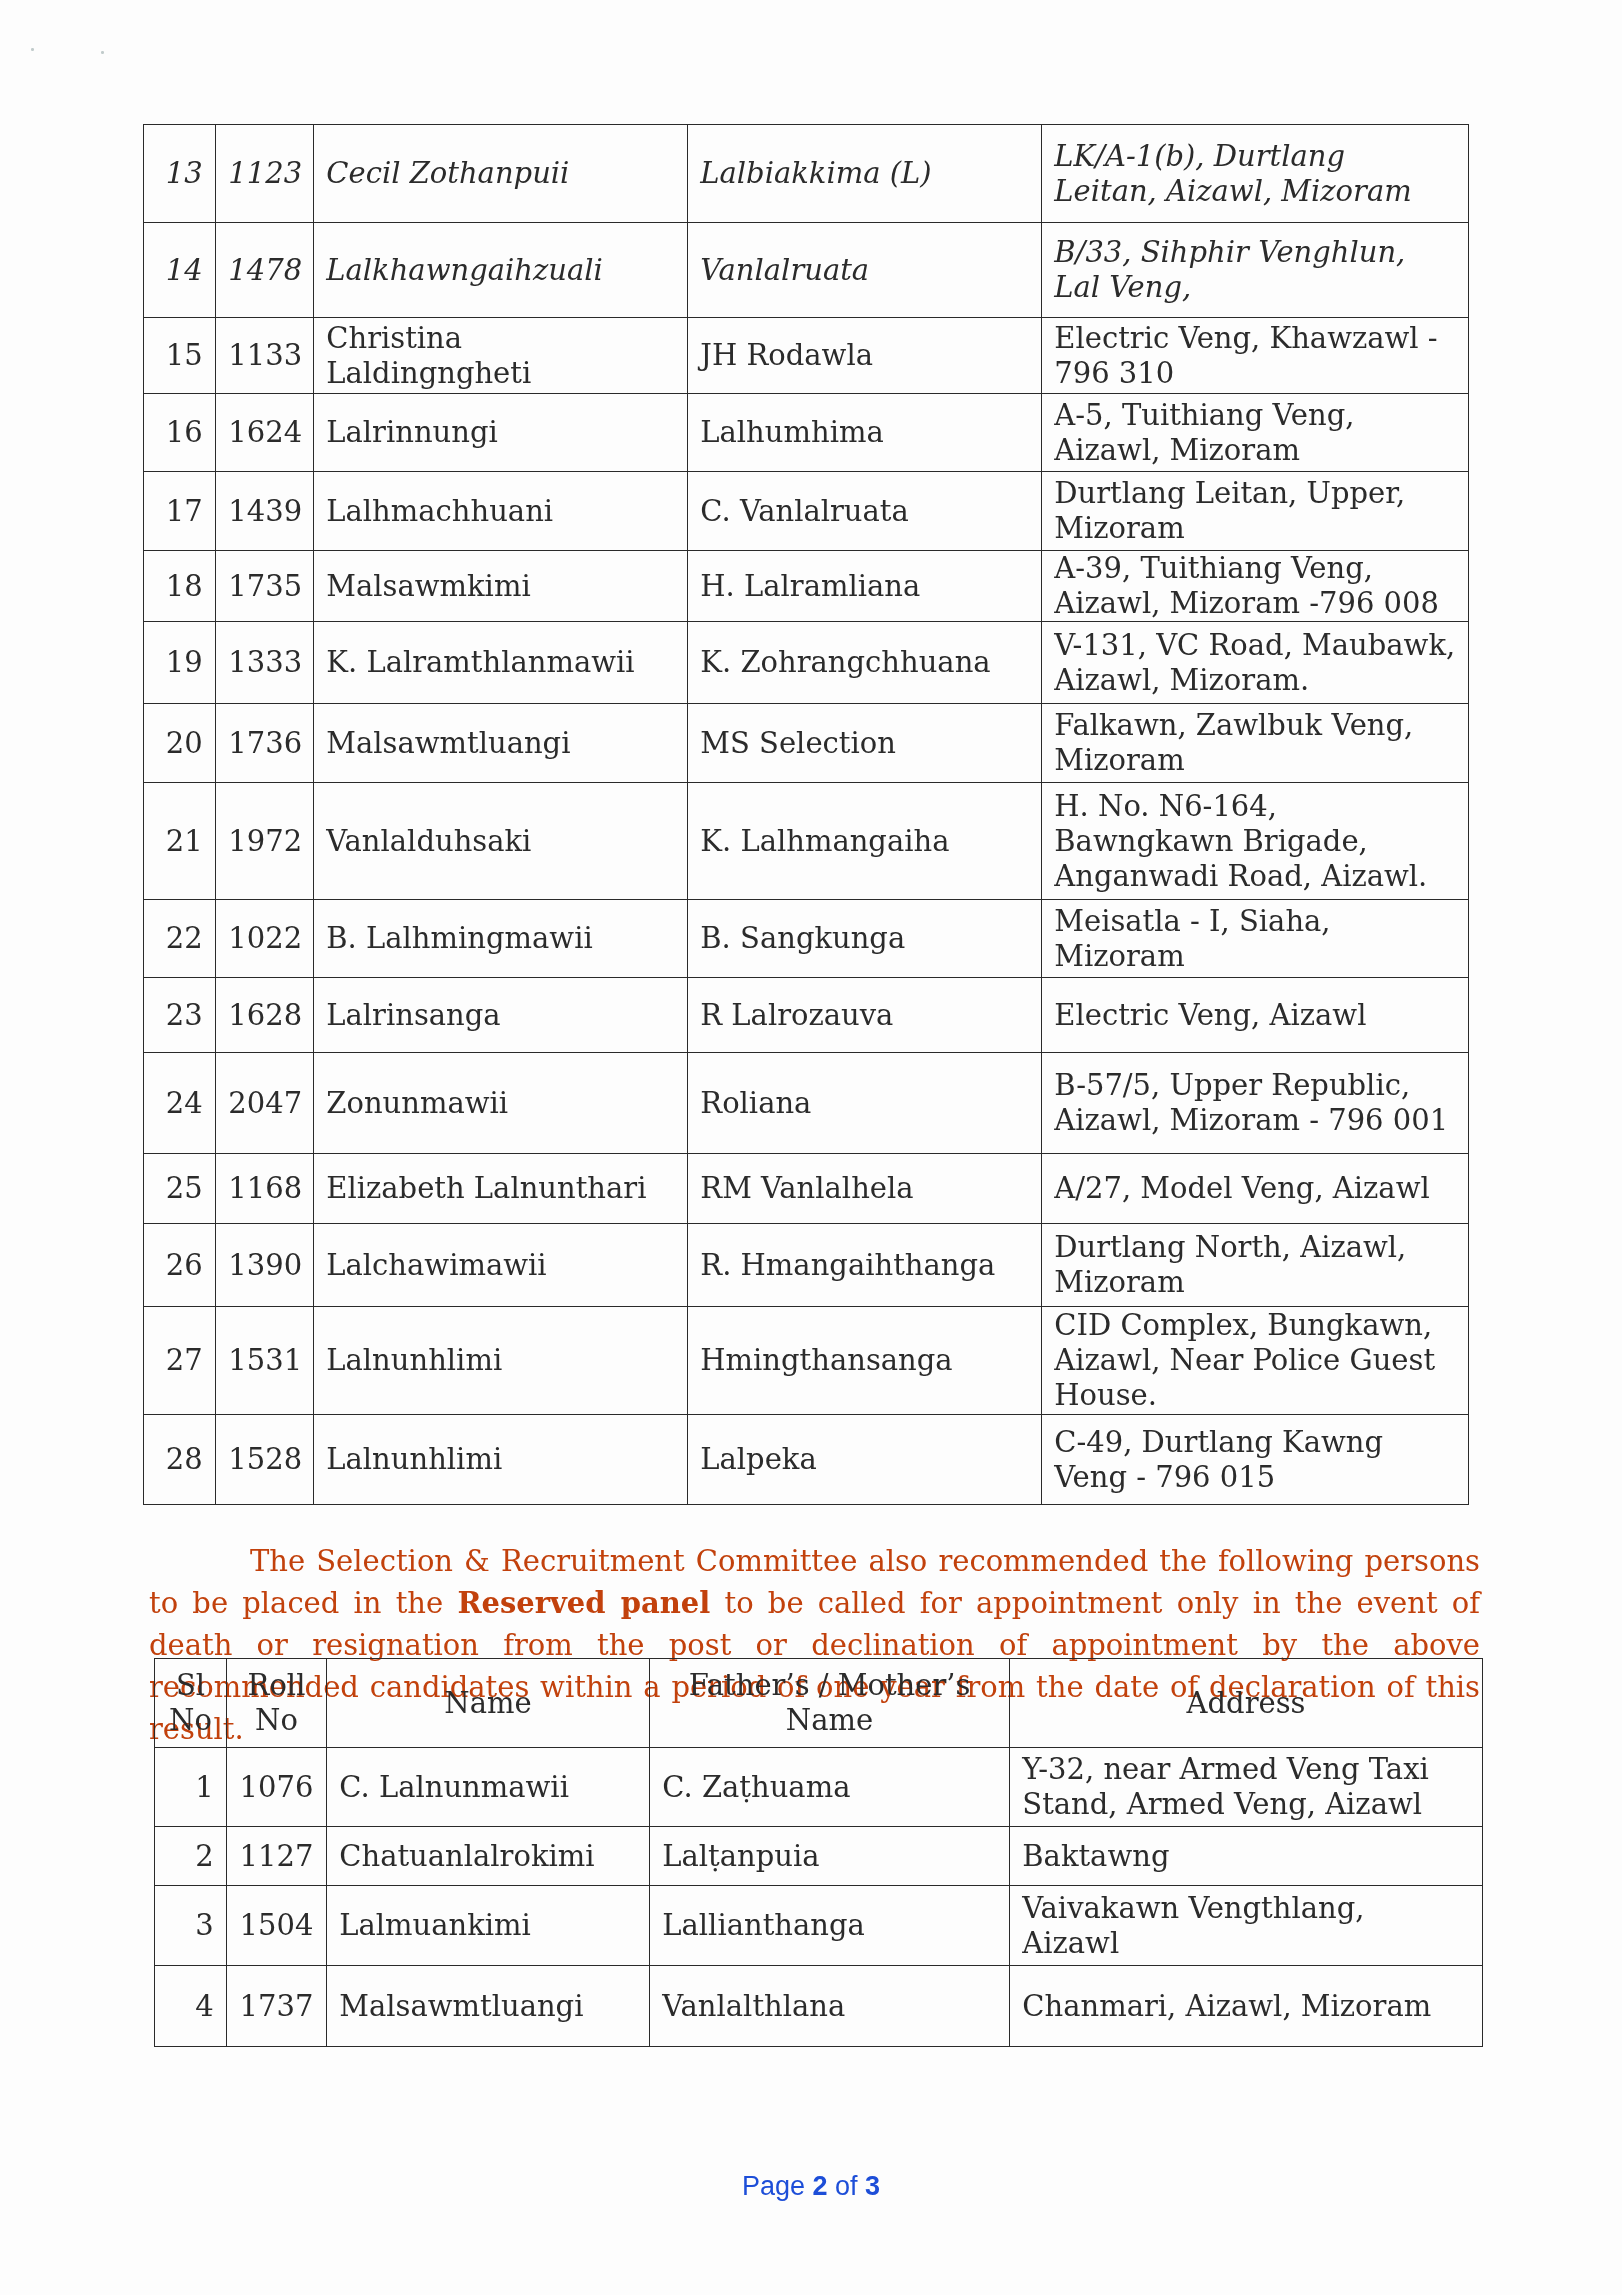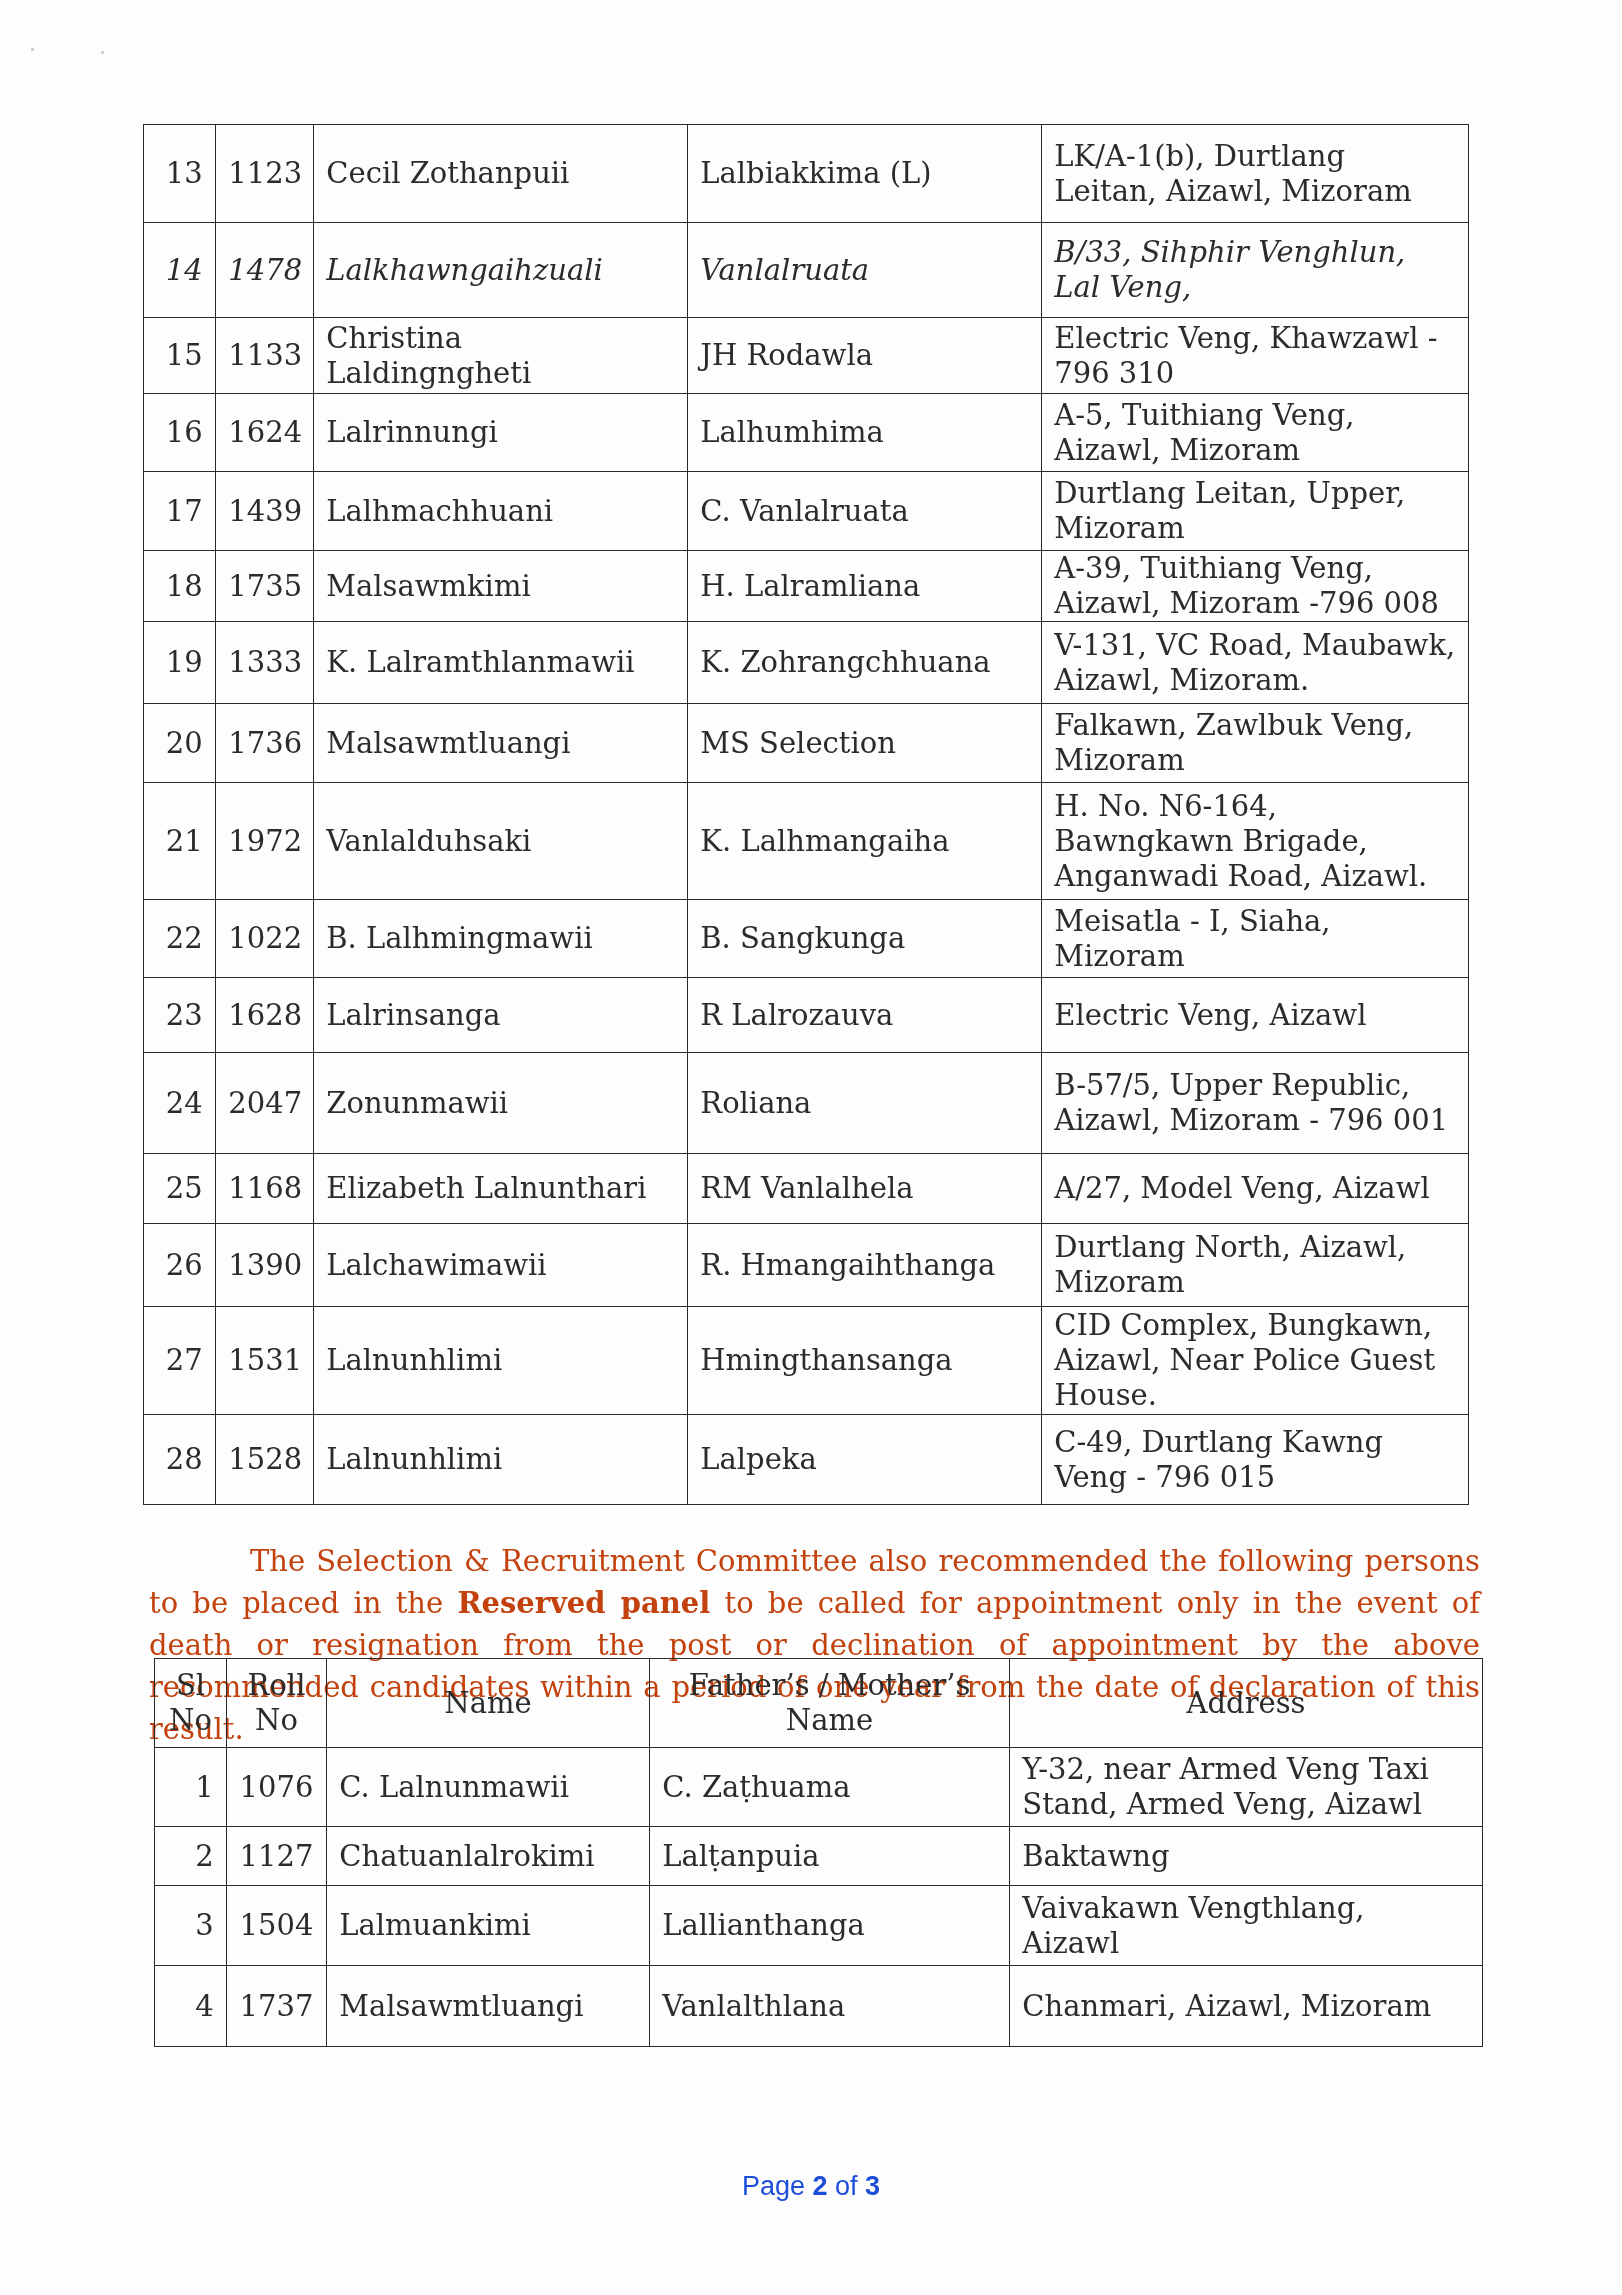--- a/index.html
+++ b/index.html
@@ -50,21 +50,21 @@
 
   <table class="grid" id="main-table">
     <colgroup>
         <col class="c1">
         <col class="c2">
         <col class="c3">
         <col class="c4">
         <col class="c5">
       </colgroup>
     <tbody id="main-tbody">
-        <tr style="height: 98px;">
+        <tr style="height: 98px; font-style: italic;">
           <td class="sl">13</td>
           <td class="roll">1123</td>
           <td>Cecil Zothanpuii</td>
           <td>Lalbiakkima (L)</td>
           <td>LK/A-1(b), Durtlang Leitan, Aizawl, Mizoram</td>
         </tr>
         <tr style="height: 95px; font-style: italic;">
           <td class="sl">14</td>
           <td class="roll">1478</td>
           <td>Lalkhawngaihzuali</td>

